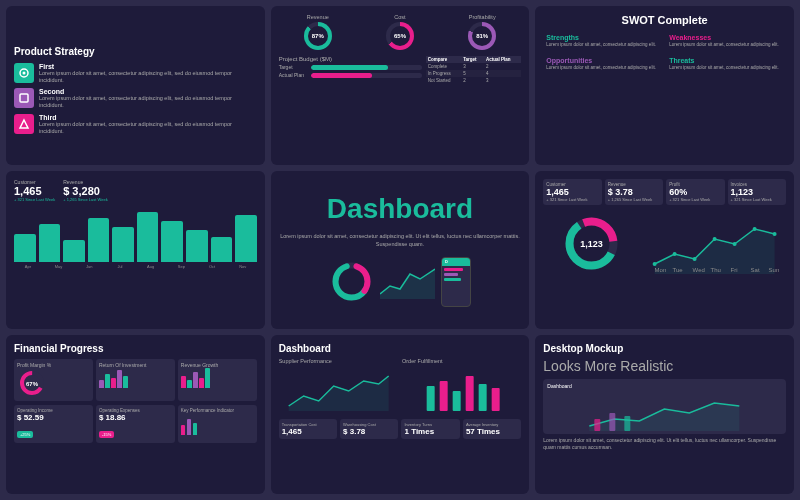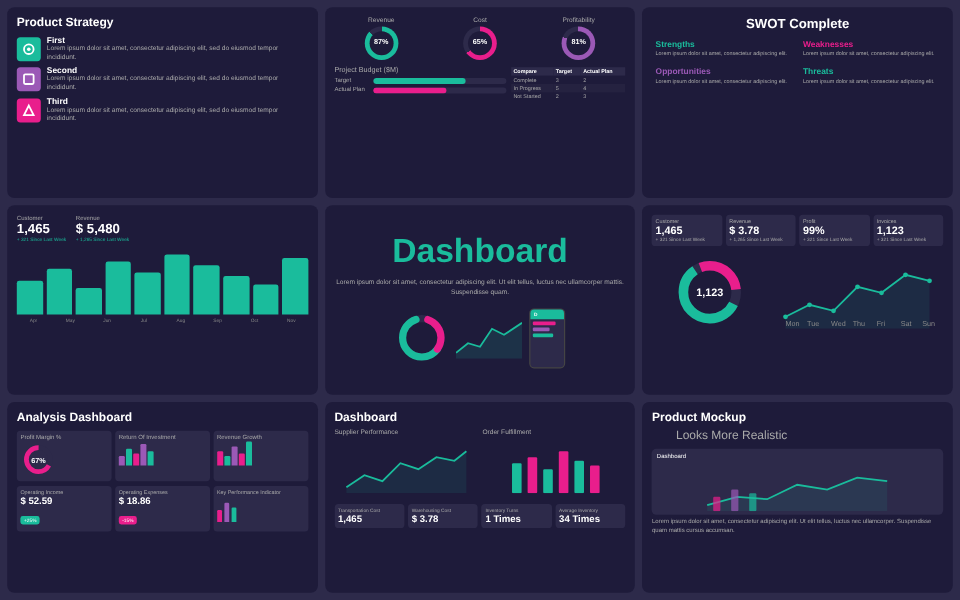--- a/index.html
+++ b/index.html
@@ -27,20 +27,21 @@
     
     .product-strategy {
       grid-column: 1;
       grid-row: 1;
     }
     .ps-title {
       font-size: 10px;
       font-weight: bold;
       color: #fff;
       margin-bottom: 6px;
+      margin-top: 32px;
     }
     .ps-items {
       display: flex;
       flex-direction: column;
       gap: 4px;
     }
     .ps-item {
       display: flex;
       align-items: flex-start;
       gap: 5px;
@@ -325,21 +326,21 @@
     }
     .d2-stat-label { font-size: 4px; color: #aaa; }
     .d2-stat-value { font-size: 8px; font-weight: bold; color: #fff; }
 
     
     .desktop-mockup {
       grid-column: 3;
       grid-row: 3;
     }
     .dm-title { font-size: 10px; font-weight: bold; color: #fff; margin-bottom: 4px; }
-    .dm-sub { font-size: 10px; color: #aaa; margin-bottom: 5px; margin-left: 20px; }
+    .dm-sub { font-size: 14px; color: #aaa; margin-bottom: 5px; }
     .dm-screen {
       background: #2d2a4a;
       border-radius: 4px;
       padding: 4px;
       margin-bottom: 3px;
       height: 55px;
     }
     .dm-screen-title { font-size: 5px; color: #fff; margin-bottom: 2px; }
     .dm-desc { font-size: 5px; color: #aaa; line-height: 1.4; }
   </style>
@@ -480,21 +481,21 @@
 
 <div class="card bar-chart-card">
   <div style="display:flex; gap:8px; margin-bottom:5px;">
     <div>
       <div style="font-size:5px;color:#aaa;">Customer</div>
       <div style="font-size:11px;font-weight:bold;color:#fff;">1,465</div>
       <div style="font-size:4px;color:#1abc9c;">+ 321 Since Last Week</div>
     </div>
     <div>
       <div style="font-size:5px;color:#aaa;">Revenue</div>
-      <div style="font-size:11px;font-weight:bold;color:#fff;">$ 5,480</div>
+      <div style="font-size:11px;font-weight:bold;color:#fff;">$ 3,280</div>
       <div style="font-size:4px;color:#1abc9c;">+ 1,265 Since Last Week</div>
     </div>
   </div>
   <div class="bc-bars" id="bc-bars">
       <div style="flex: 1 1 0%; display: flex; flex-direction: column; align-items: center;">
         <div style="width: 100%; height: 28.125px; background: rgb(26, 188, 156); border-radius: 2px 2px 0px 0px; margin-top: auto;"></div>
       </div>
       <div style="flex: 1 1 0%; display: flex; flex-direction: column; align-items: center;">
         <div style="width: 100%; height: 37.5px; background: rgb(26, 188, 156); border-radius: 2px 2px 0px 0px; margin-top: auto;"></div>
       </div>
@@ -568,21 +569,21 @@
       <div class="ds-stat-value">1,465</div>
       <div class="ds-stat-sub" style="font-size:4px;color:#aaa;">+ 321 Since Last Week</div>
     </div>
     <div class="ds-stat">
       <div class="ds-stat-label">Revenue</div>
       <div class="ds-stat-value">$ 3.78</div>
       <div class="ds-stat-sub" style="font-size:4px;color:#aaa;">+ 1,265 Since Last Week</div>
     </div>
     <div class="ds-stat">
       <div class="ds-stat-label">Profit</div>
-      <div class="ds-stat-value">99%</div>
+      <div class="ds-stat-value">60%</div>
       <div class="ds-stat-sub" style="font-size:4px;color:#aaa;">+ 321 Since Last Week</div>
     </div>
     <div class="ds-stat">
       <div class="ds-stat-label">Invoices</div>
       <div class="ds-stat-value">1,123</div>
       <div class="ds-stat-sub" style="font-size:4px;color:#aaa;">+ 321 Since Last Week</div>
     </div>
   </div>
   <div class="ds-bottom">
     <div class="ds-donut-area">
@@ -610,21 +611,21 @@
         <text x="56" y="63" fill="#888" font-size="6">Thu</text>
         <text x="76" y="63" fill="#888" font-size="6">Fri</text>
         <text x="96" y="63" fill="#888" font-size="6">Sat</text>
         <text x="114" y="63" fill="#888" font-size="6">Sun</text>
       </svg>
     </div>
   </div>
 </div>
 
 <div class="card financial">
-  <div class="fd-title">Analysis Dashboard</div>
+  <div class="fd-title">Financial Progress</div>
   <div class="fd-top">
     <div class="fd-stat">
       <div class="fd-stat-label">Profit Margin %</div>
       <div class="fd-donut-row">
         <svg class="fd-donut" viewBox="0 0 30 30">
           <circle cx="15" cy="15" r="10" fill="none" stroke="#2d2a4a" stroke-width="4"></circle>
           <circle cx="15" cy="15" r="10" fill="none" stroke="#e91e8c" stroke-width="4" stroke-dasharray="42 21" stroke-dashoffset="-5"></circle>
           <text x="15" y="18" text-anchor="middle" fill="#fff" font-size="6" font-weight="bold">67%</text>
         </svg>
       </div>
@@ -702,27 +703,27 @@
     <div class="d2-stat">
       <div class="d2-stat-label">Warehousing Cost</div>
       <div class="d2-stat-value">$ 3.78</div>
     </div>
     <div class="d2-stat">
       <div class="d2-stat-label">Inventory Turns</div>
       <div class="d2-stat-value">1 Times</div>
     </div>
     <div class="d2-stat">
       <div class="d2-stat-label">Average Inventory</div>
-      <div class="d2-stat-value">34 Times</div>
+      <div class="d2-stat-value">57 Times</div>
     </div>
   </div>
 </div>
 
 <div class="card desktop-mockup">
-  <div class="dm-title">Product Mockup</div>
+  <div class="dm-title">Desktop Mockup</div>
   <div class="dm-sub">Looks More Realistic</div>
   <div class="dm-screen">
     <div class="dm-screen-title">Dashboard</div>
     <svg width="100%" height="40" viewBox="0 0 150 40">
       <polyline points="0,35 25,28 50,30 75,18 100,22 125,12 150,15" fill="none" stroke="#1abc9c" stroke-width="1.5"></polyline>
       <polyline points="0,35 25,28 50,30 75,18 100,22 125,12 150,15 150,40 0,40" fill="rgba(26,188,156,0.1)"></polyline>
       <rect x="5" y="28" width="6" height="12" fill="#e91e8c" rx="1" opacity="0.7"></rect>
       <rect x="20" y="22" width="6" height="18" fill="#9b59b6" rx="1" opacity="0.7"></rect>
       <rect x="35" y="25" width="6" height="15" fill="#1abc9c" rx="1" opacity="0.7"></rect>
     </svg>

